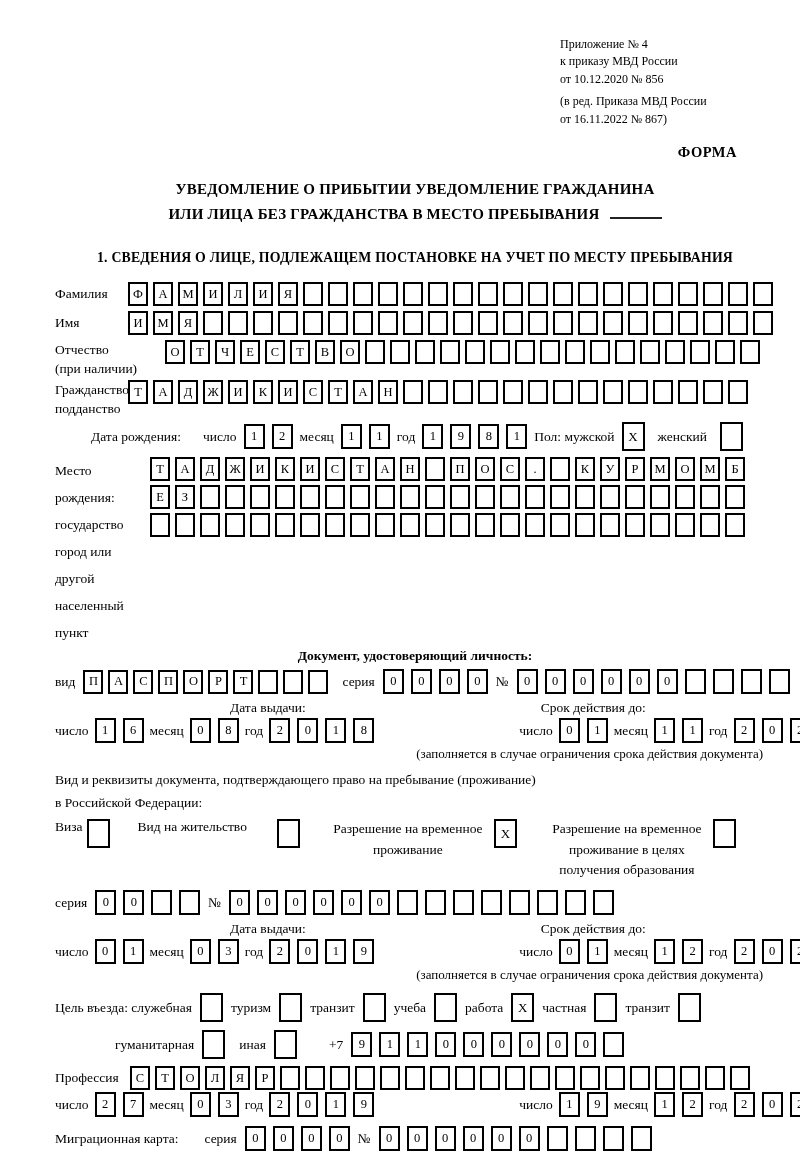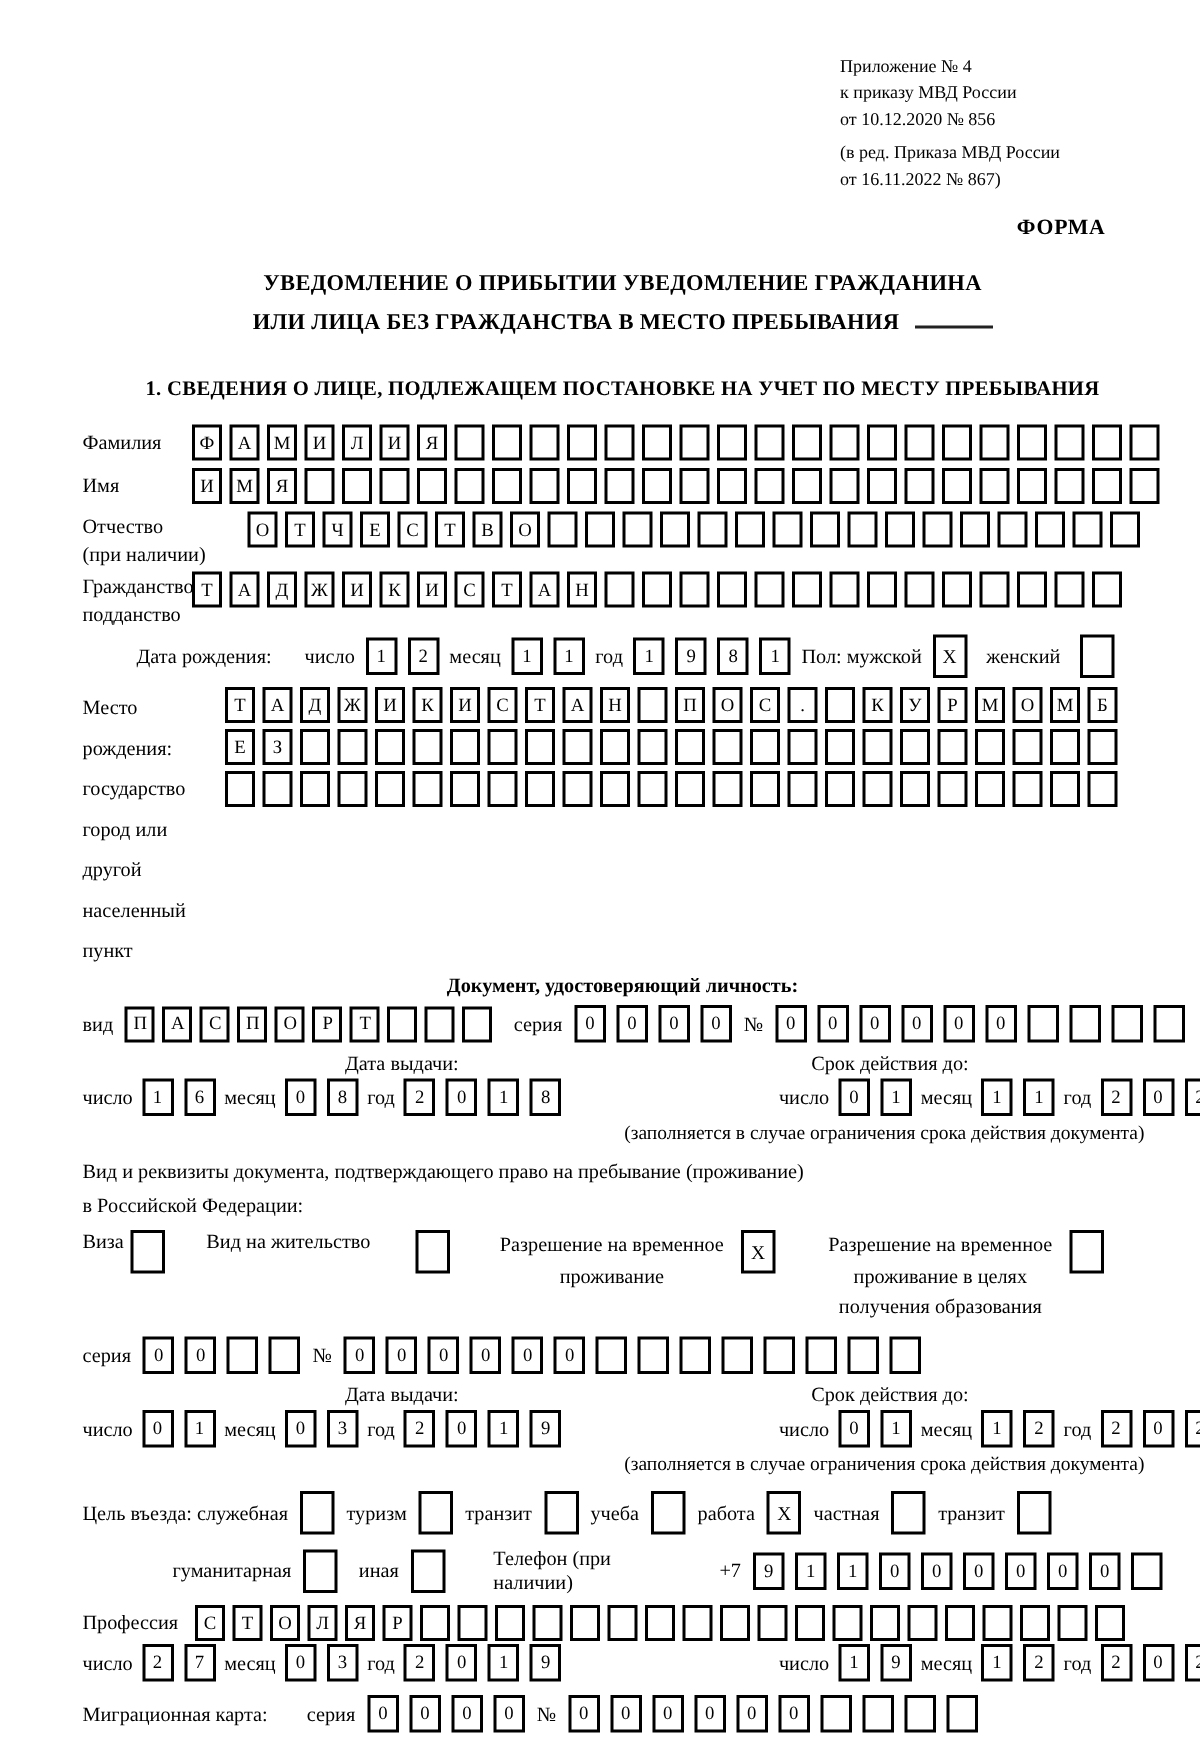--- a/index.html
+++ b/index.html
@@ -526,21 +526,20 @@
 
   <div class="purpose-row" style="margin-top:8px;">
     <span style="margin-left:60px;">гуманитарная</span>
     <span class="cells chk">
         <span class="cell"></span>
       </span>
     <span style="margin-left:6px;text-align:center;">иная</span>
     <span class="cells chk">
         <span class="cell"></span>
       </span>
-    <span style="margin-left:24px;">Телефон (при наличии)</span>
     <span style="margin-left:24px;">+7</span>
     <span class="cells dcells">
         <span class="cell">9</span>
         <span class="cell">1</span>
         <span class="cell">1</span>
         <span class="cell">0</span>
         <span class="cell">0</span>
         <span class="cell">0</span>
         <span class="cell">0</span>
         <span class="cell">0</span>

